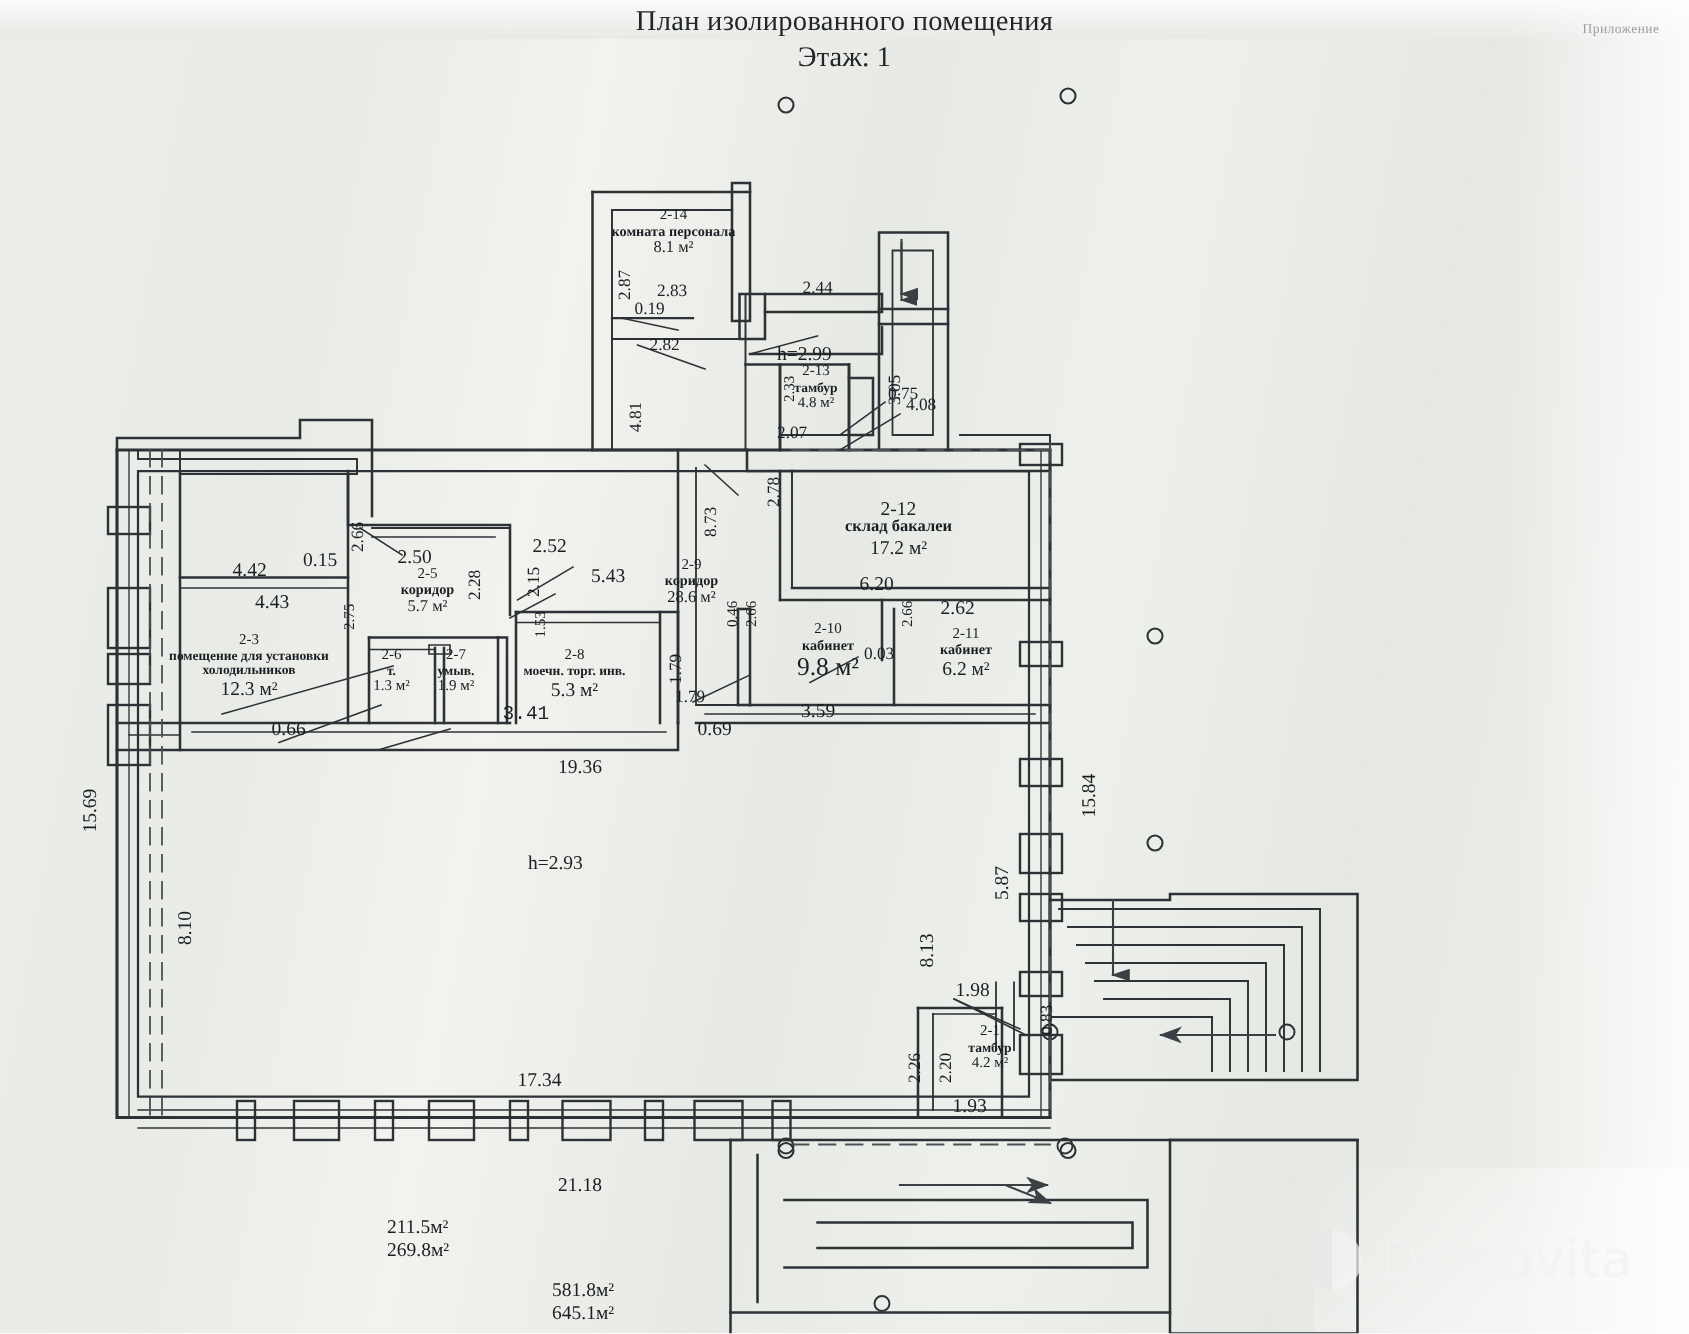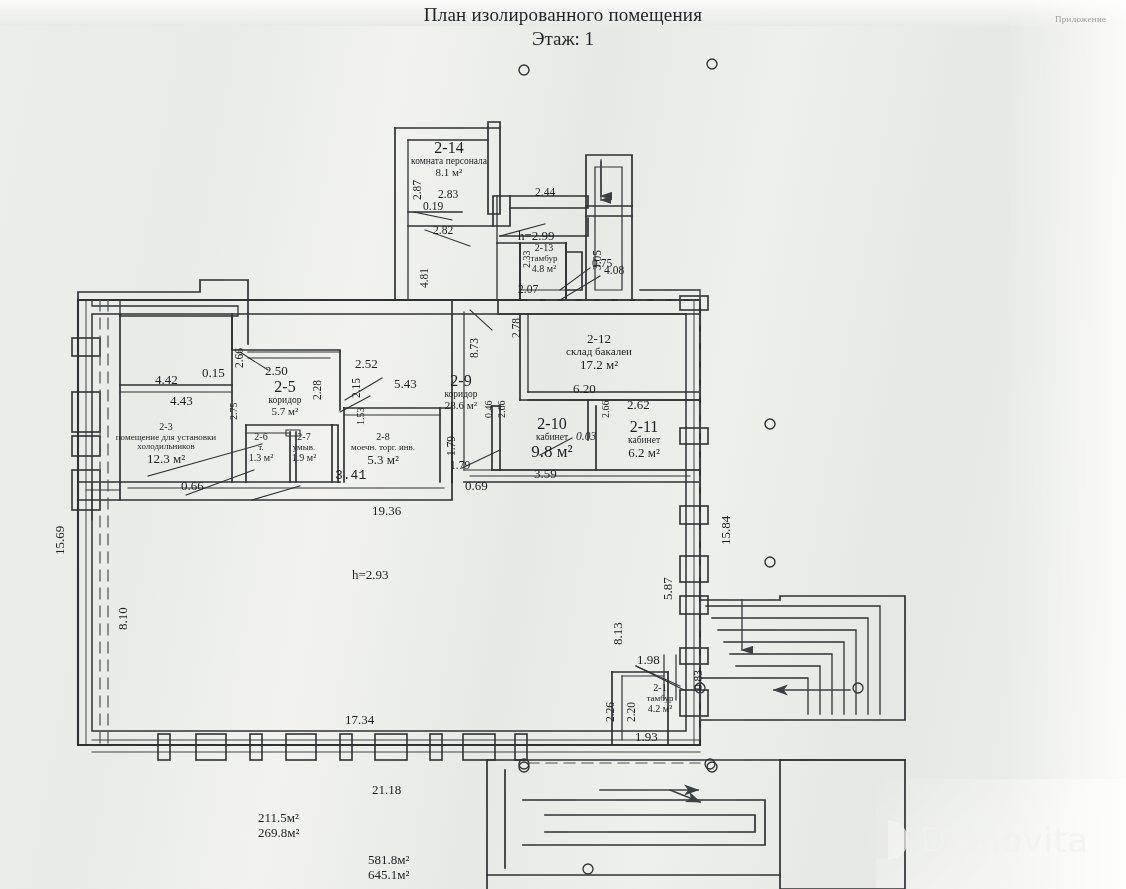--- a/index.html
+++ b/index.html
@@ -56,23 +56,23 @@
   }
   .room {
     position: absolute;
     text-align: center;
     color: #1b1f23;
     font-family: "Liberation Serif", serif;
     line-height: 1.08;
     white-space: nowrap;
   }
   .room .rid { font-size: 13px; display: block; }
-  .room .rname { font-size: 11px; display: block; }
+  .room .rname { font-size: 11px; display: block; font-weight: bold; }
   .room .rarea { font-size: 13px; display: block; }
-  .room.small .rid { font-size: 16px; }
+  .room.small .rid { font-size: 10px; }
   .room.small .rname { font-size: 9.5px; }
   .room.small .rarea { font-size: 11px; }
   .room.tiny .rid { font-size: 10px; }
   .room.tiny .rname { font-size: 9px; }
   .room.tiny .rarea { font-size: 10px; }
   .dim {
     position: absolute;
     color: #1b1f23;
     font-family: "Liberation Serif", serif;
     font-size: 13px;
@@ -426,21 +426,21 @@
   <div class="dim sm" style="left:604px; top:264px;">4.08</div>
   <div class="dim v" style="left:521px; top:268px; font-size:10px;">2.33</div>
   <div class="dim sm" style="left:518px; top:283px;">2.07</div>
 
   <div class="dim v sm" style="left:468px; top:358px;">8.73</div>
   <div class="dim v sm" style="left:510px; top:338px;">2.78</div>
   <div class="dim" style="left:573px; top:381px;text-align:center;">6.20</div>
   <div class="dim" style="left:627px; top:397px;">2.62</div>
   <div class="dim v" style="left:483px; top:418px; font-size:10px;">0.46</div>
   <div class="dim v" style="left:496px; top:418px; font-size:10px;">2.66</div>
-  <div class="dim sm" style="left:576px; top:430px;font-style:italic;">0.03</div>
+  <div class="dim sm" style="left:576px; top:430px;">0.03</div>
   <div class="dim v" style="left:600px; top:418px; font-size:10px;">2.66</div>
   <div class="dim" style="left:534px; top:466px;">3.59</div>
   <div class="dim" style="left:465px; top:478px;">0.69</div>
   <div class="dim v sm" style="left:445px; top:456px;">1.79</div>
   <div class="dim sm" style="left:450px; top:459px;">1.79</div>
   <div class="dim" style="left:394px; top:376px;">5.43</div>
 
   <div class="dim" style="left:355px; top:356px;">2.52</div>
   <div class="dim v sm" style="left:350px; top:398px;">2.15</div>
   <div class="dim v sm" style="left:311px; top:400px;">2.28</div>

